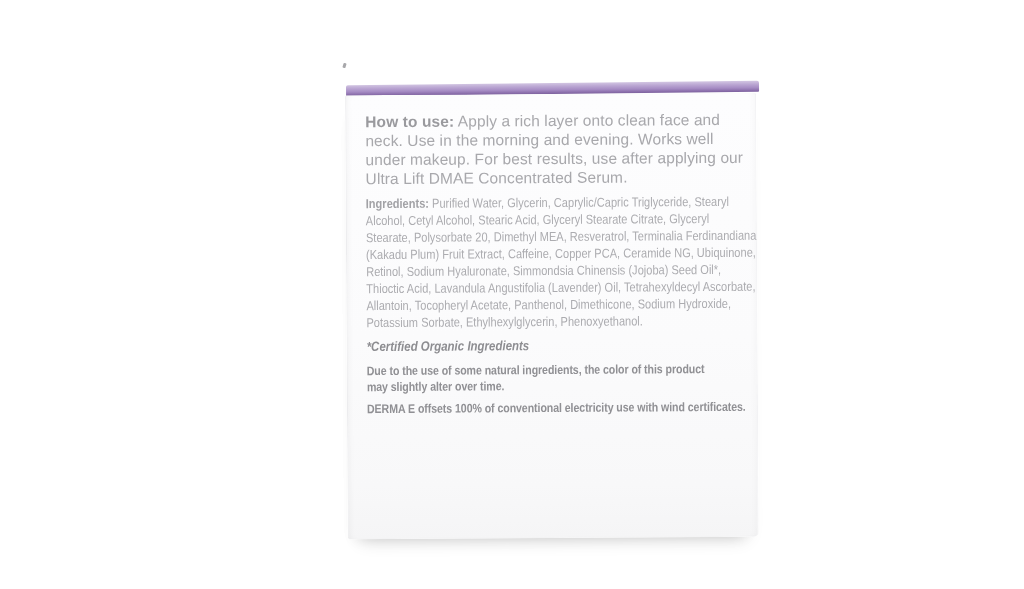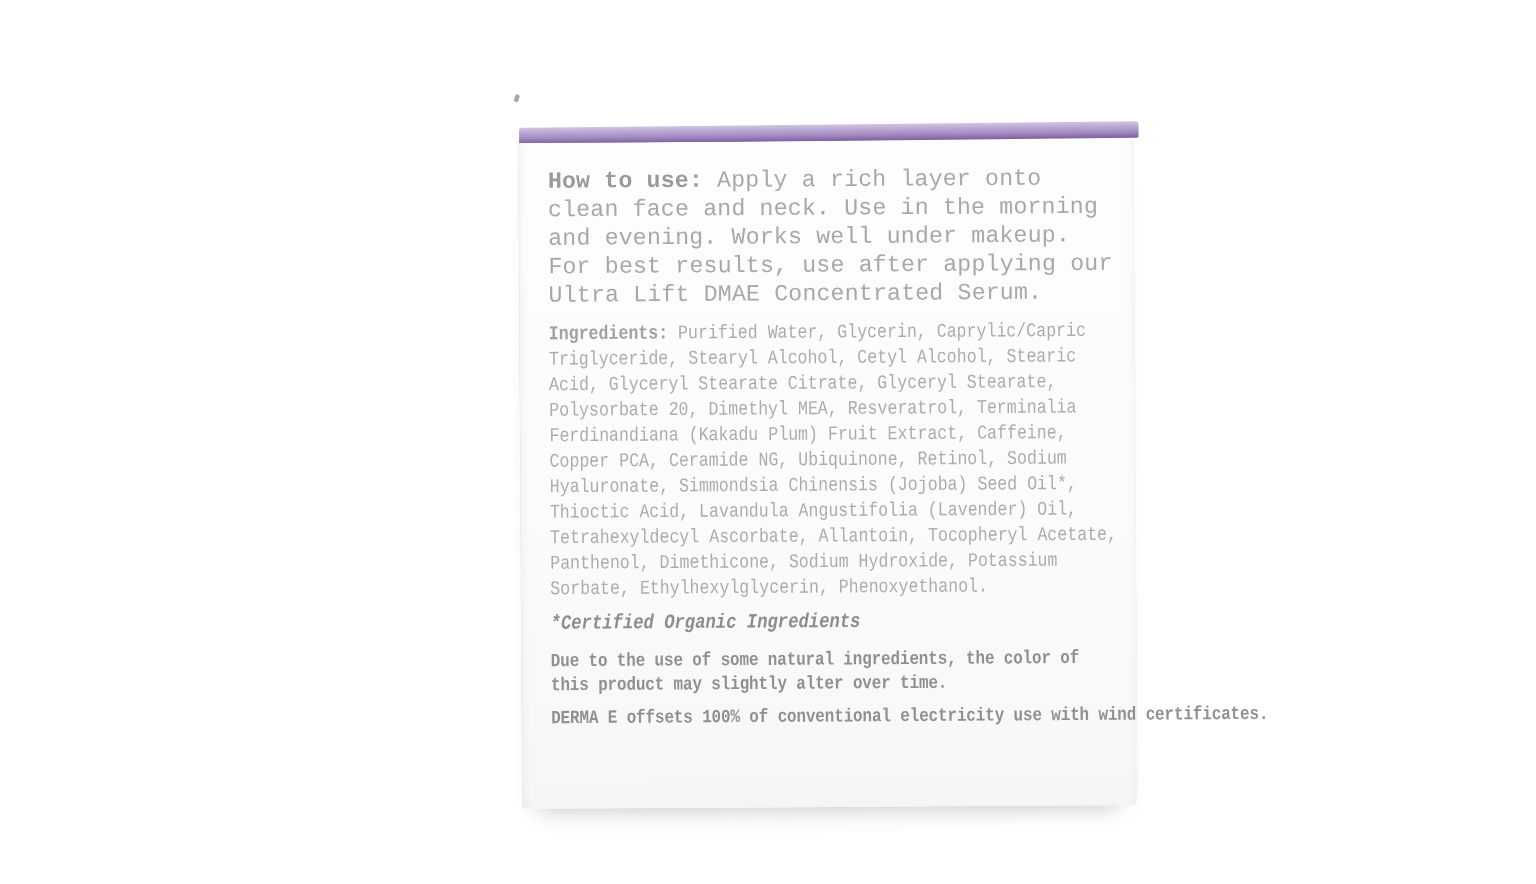--- a/index.html
+++ b/index.html
@@ -10,21 +10,20 @@
     background: #ffffff;
     overflow: hidden;
     font-family: "Liberation Sans", sans-serif;
   }
 
   .scene {
     position: relative;
     width: 1024px;
     height: 589px;
     background: #ffffff;
-    font-family: Liberation Mono, monospace;
   }
 
   
   .dust-speck {
     position: absolute;
     left: 343px;
     top: 63px;
     width: 3px;
     height: 5px;
     background: #7a7a7e;

